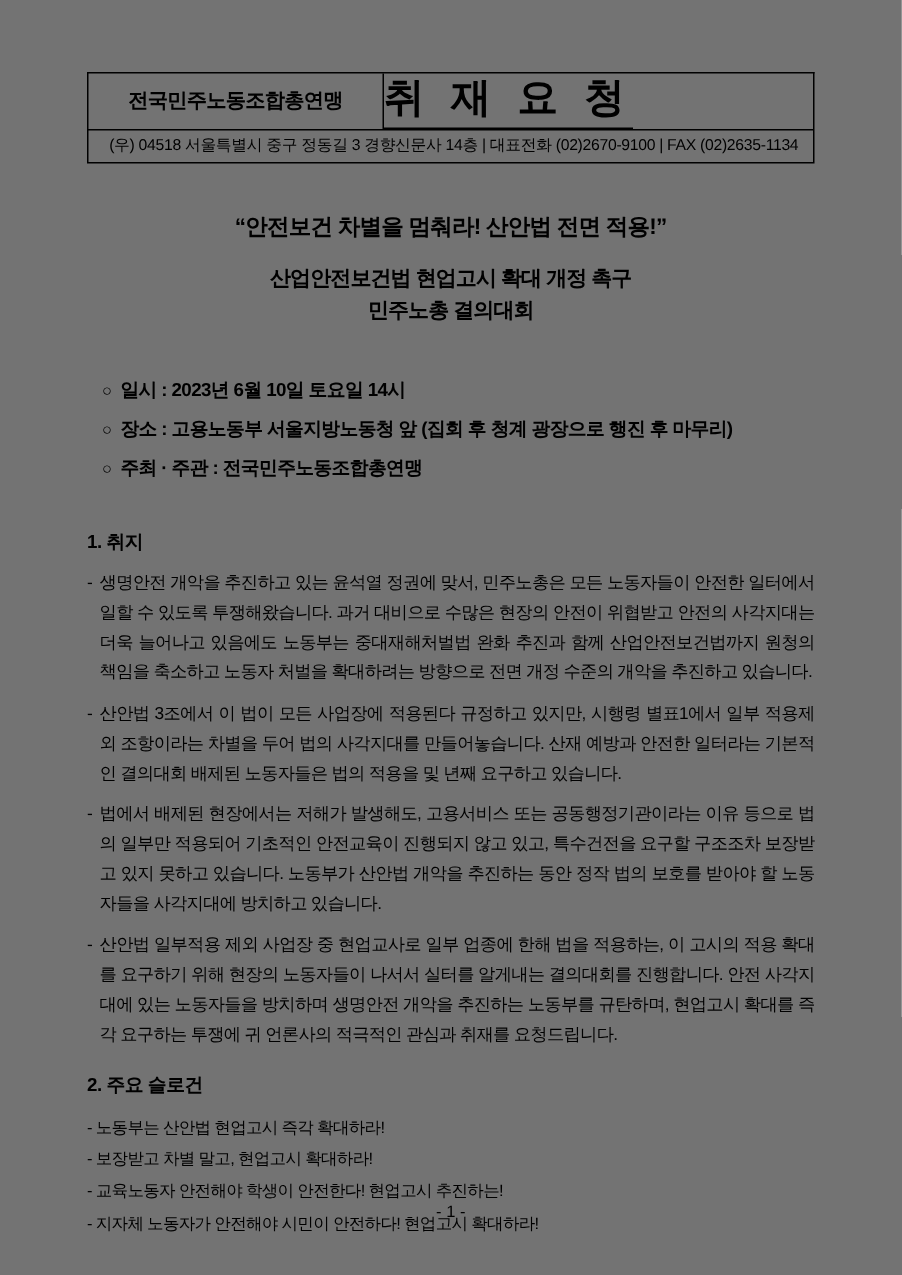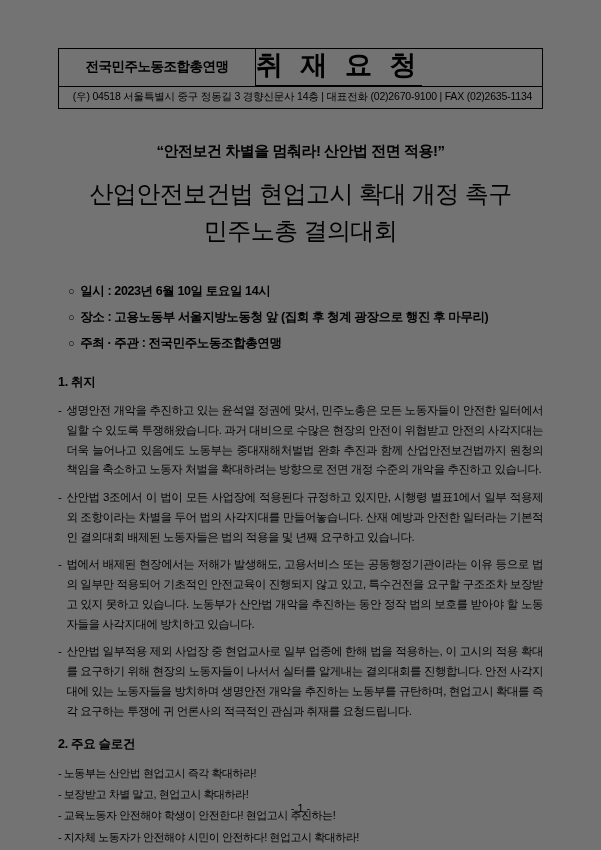--- a/index.html
+++ b/index.html
@@ -97,22 +97,22 @@
     color: #000;
   }
   .headline .h-quote {
     font-size: 15px;
     font-weight: bold;
     letter-spacing: -0.5px;
     margin-bottom: 14px;
     margin-top: 33px;
   }
   .headline .h-main {
-    font-size: 24px;
-    font-weight: normal;
+    font-size: 14px;
+    font-weight: bold;
     letter-spacing: -0.6px;
     line-height: 1.55;
   }
 
   
   .info {
     margin-top: 34px;
     padding-left: 10px;
     color: #000;
   }
@@ -122,21 +122,21 @@
     letter-spacing: -0.4px;
     margin-bottom: 9px;
     display: flex;
     gap: 6px;
     align-items: baseline;
   }
   .info-bullet { font-size: 11px; }
 
   
   .section {
-    margin-top: 22px;
+    margin-top: 32px;
     color: #000;
   }
   .sec-title {
     font-size: 12.5px;
     font-weight: bold;
     letter-spacing: -0.3px;
     margin-bottom: 10px;
   }
   .para {
     font-size: 11.5px;

